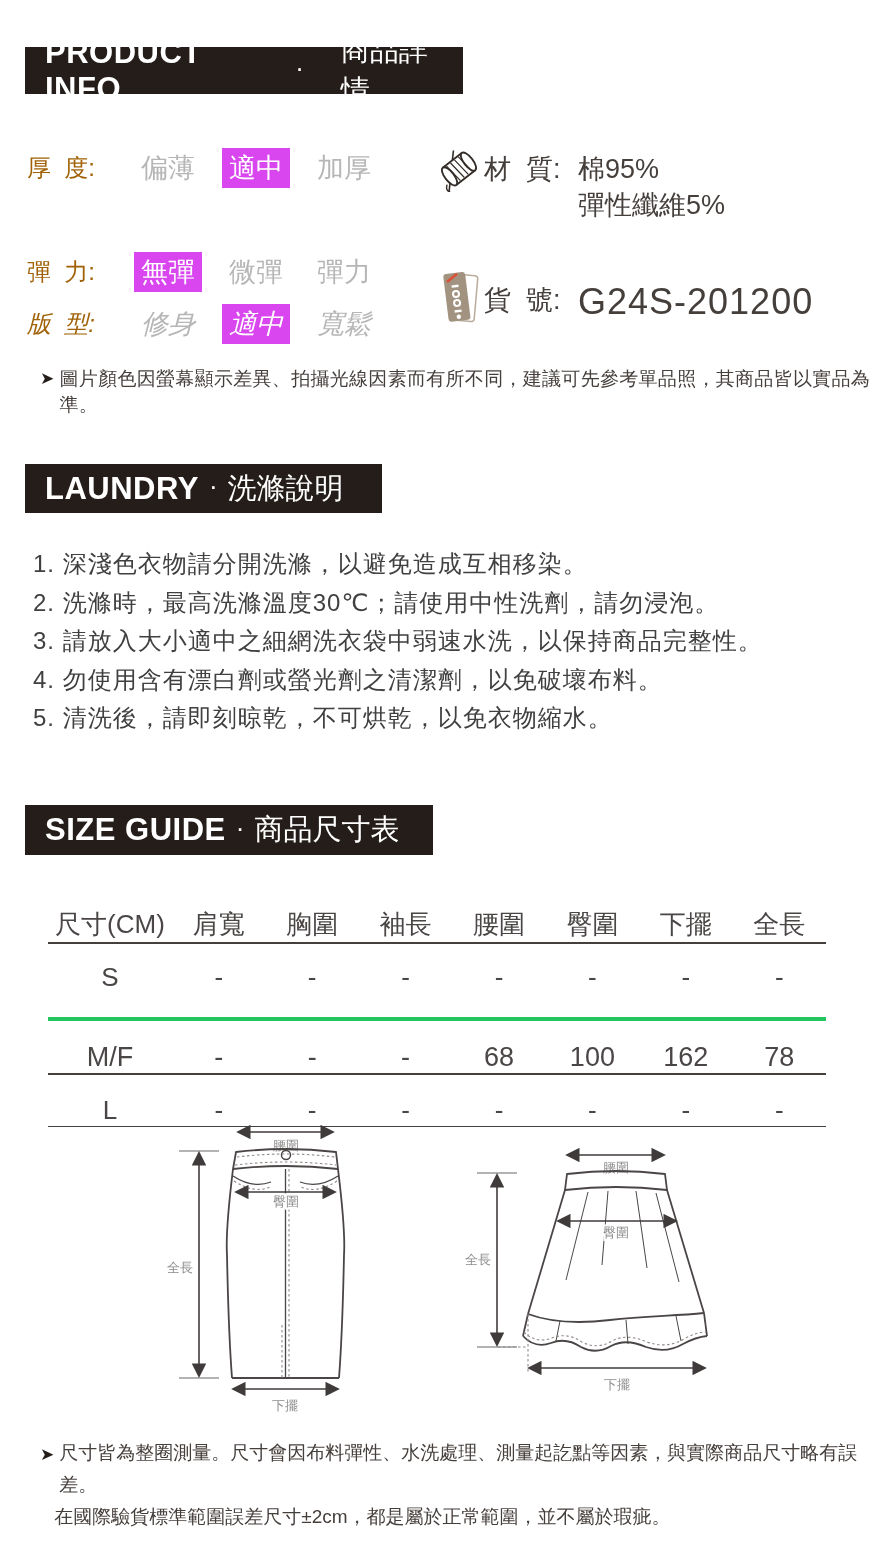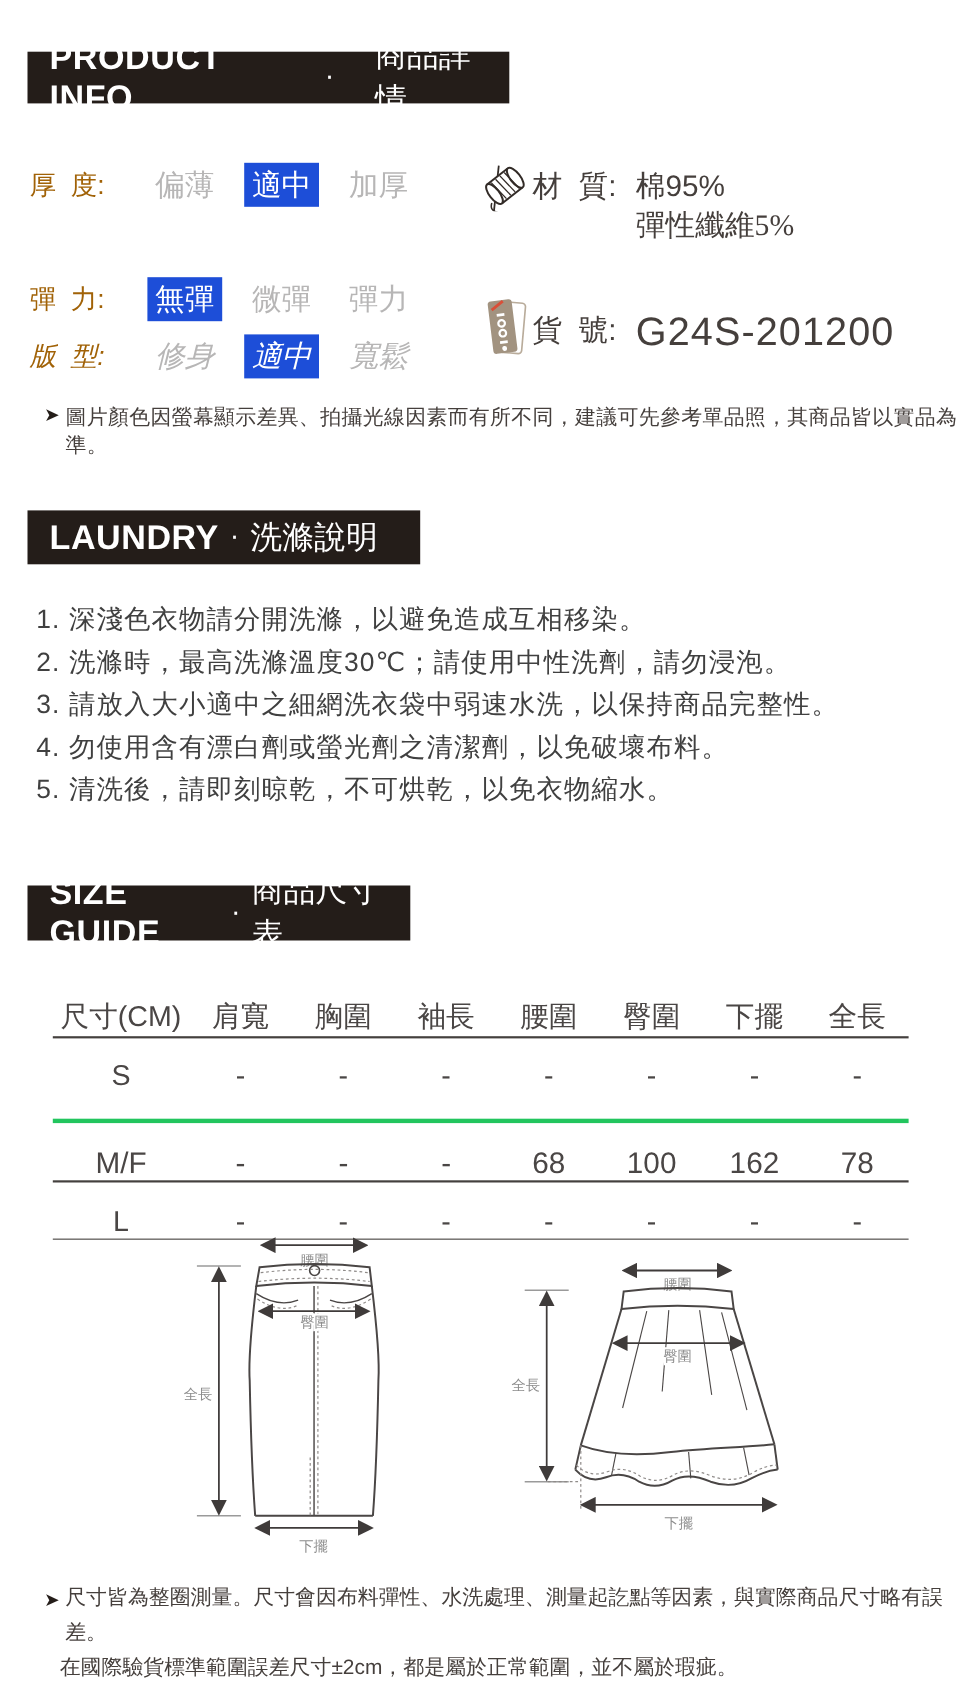--- a/index.html
+++ b/index.html
@@ -11,29 +11,29 @@
   
   .header-bar{
     position:absolute;background:#241d19;color:#fff;
     display:flex;align-items:center;box-sizing:border-box;padding:0 20px;
   }
   .header-en{font-weight:bold;font-size:31px;letter-spacing:.5px;}
   .header-dot{font-size:26px;margin:0 10px;position:relative;top:-2px;}
   .header-zh{font-size:29px;}
   #hdr-product{left:25px;top:47px;width:438px;height:47px;gap:27px;}
   #hdr-laundry{left:25px;top:464px;width:357px;height:49px;}
-  #hdr-size{left:25px;top:805px;width:348px;height:50px;}
+  #hdr-size{left:25px;top:805px;width:408px;height:50px;}
 
   
   .attr-row{position:absolute;left:27px;height:44px;display:flex;align-items:center;}
   .attr-label{width:97px;font-size:24px;color:#a16207;white-space:pre;}
   .opt{width:88px;display:flex;justify-content:center;font-size:27px;color:#b7b6b6;}
   .opt span{padding:4px 7px;line-height:1.2;}
   .opt.selected{color:#fff;}
-  .opt.selected span{background:#1d4ed8;color:#fff;}
+  .opt.selected span{background:#d946ef;color:#fff;}
 
   
   .side-label{position:absolute;font-size:27px;color:#453f3c;white-space:pre;}
   .side-value{position:absolute;font-size:27px;color:#453f3c;}
   .icon-abs{position:absolute;}
 
   
   .note{position:absolute;display:flex;align-items:flex-start;color:#453f3c;}
   .note .marker{font-size:17px;margin-right:5px;position:relative;top:2px;color:#241d19;}
   #note-product{left:40px;top:366px;font-size:19px;letter-spacing:.3px;}
@@ -119,21 +119,21 @@
         <line x1="15" y1="13" x2="17" y2="33"></line>
         <line x1="20" y1="13" x2="22" y2="33"></line>
         <line x1="25" y1="13" x2="27" y2="33"></line>
         <line x1="30" y1="13" x2="32" y2="33"></line>
       </g>
       <path d="M3,38 Q-2,32 4,28" fill="none" stroke-width="1.4"></path>
     </g>
   </svg>
   <span class="side-label" style="left:484px;top:151px;">材  質:</span>
   <span class="side-value" style="left:578px;top:151px;">棉95%</span>
-  <span class="side-value" style="left:578px;top:187px;font-family:Liberation Serif, serif;">彈性纖維5%</span>
+  <span class="side-value" style="left:578px;top:187px;">彈性纖維5%</span>
 
   <svg class="icon-abs" style="left:442px;top:269px;" width="40" height="58" viewBox="0 0 40 58">
     <rect x="14" y="6" width="20" height="46" rx="3" transform="rotate(5 24 29)" fill="#ffffff" stroke="#b9ac9b" stroke-width="1.5"></rect>
     <g transform="rotate(-7 14 29)">
       <rect x="4" y="4" width="22" height="48" rx="3" fill="#a29380"></rect>
       <line x1="7" y1="12" x2="18" y2="5" stroke="#d94f38" stroke-width="2.6"></line>
       <rect x="11" y="16" width="7" height="2.4" fill="#fff"></rect>
       <circle cx="14.5" cy="25" r="3" fill="none" stroke="#fff" stroke-width="2"></circle>
       <circle cx="14.5" cy="34" r="3" fill="none" stroke="#fff" stroke-width="2"></circle>
       <rect x="11" y="41" width="7" height="2.4" fill="#fff"></rect>

